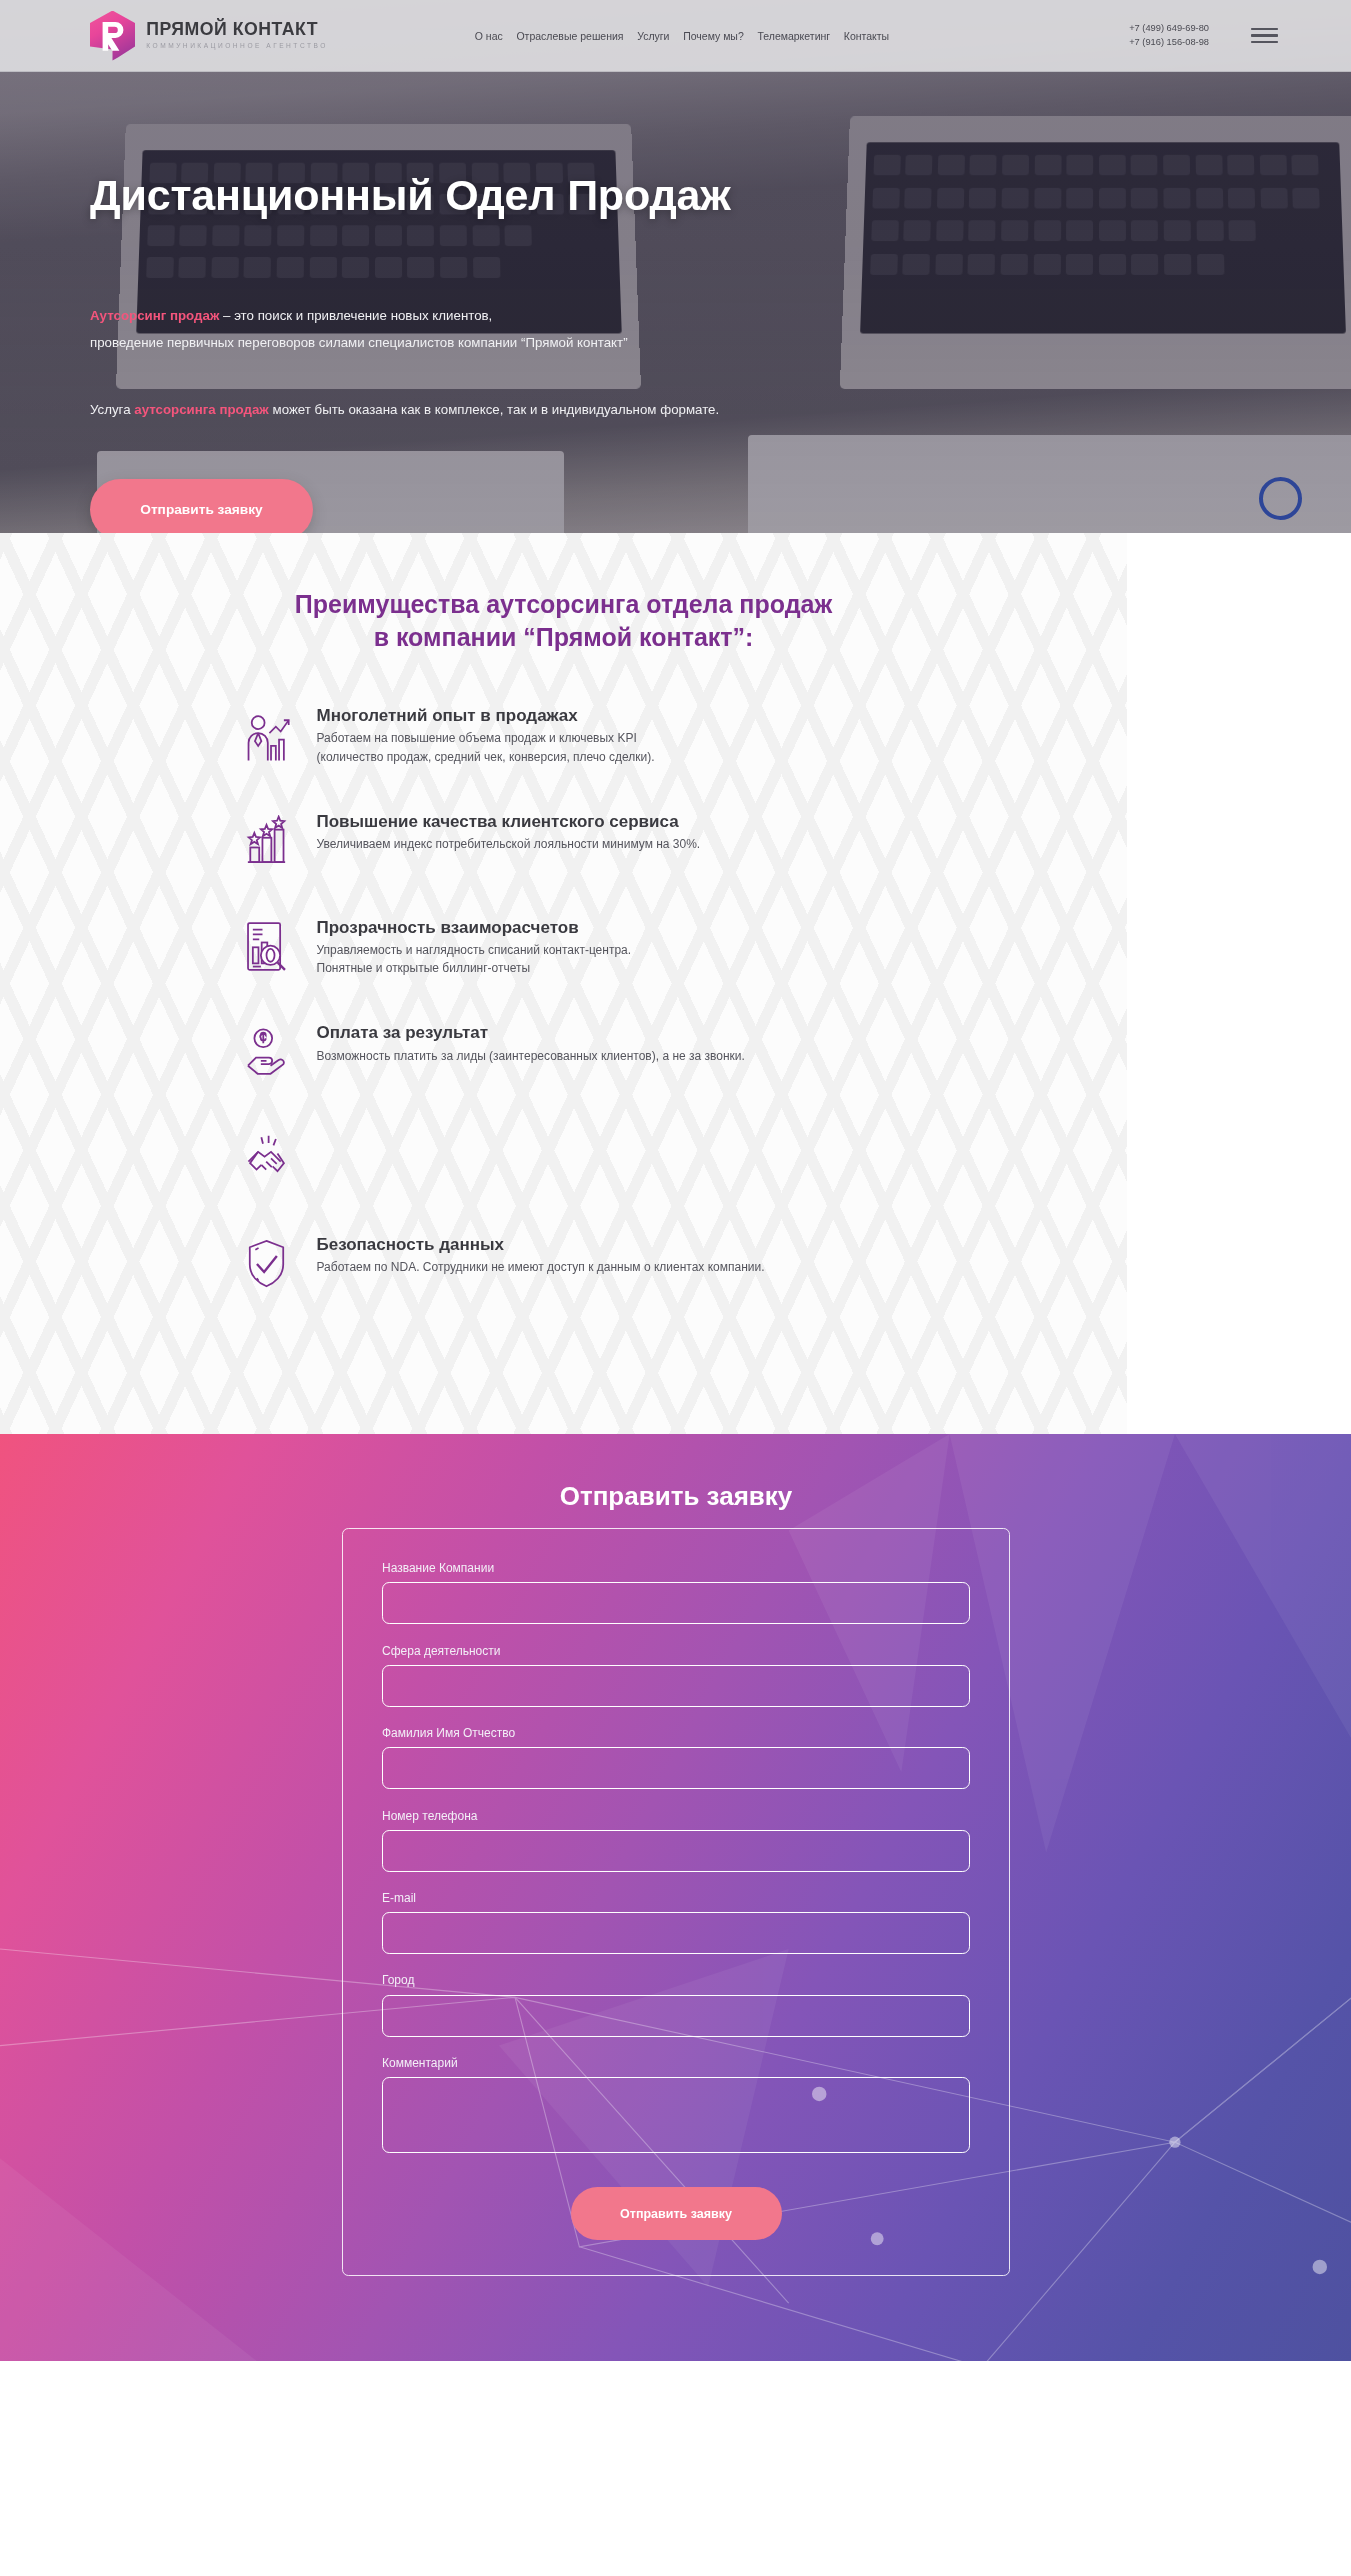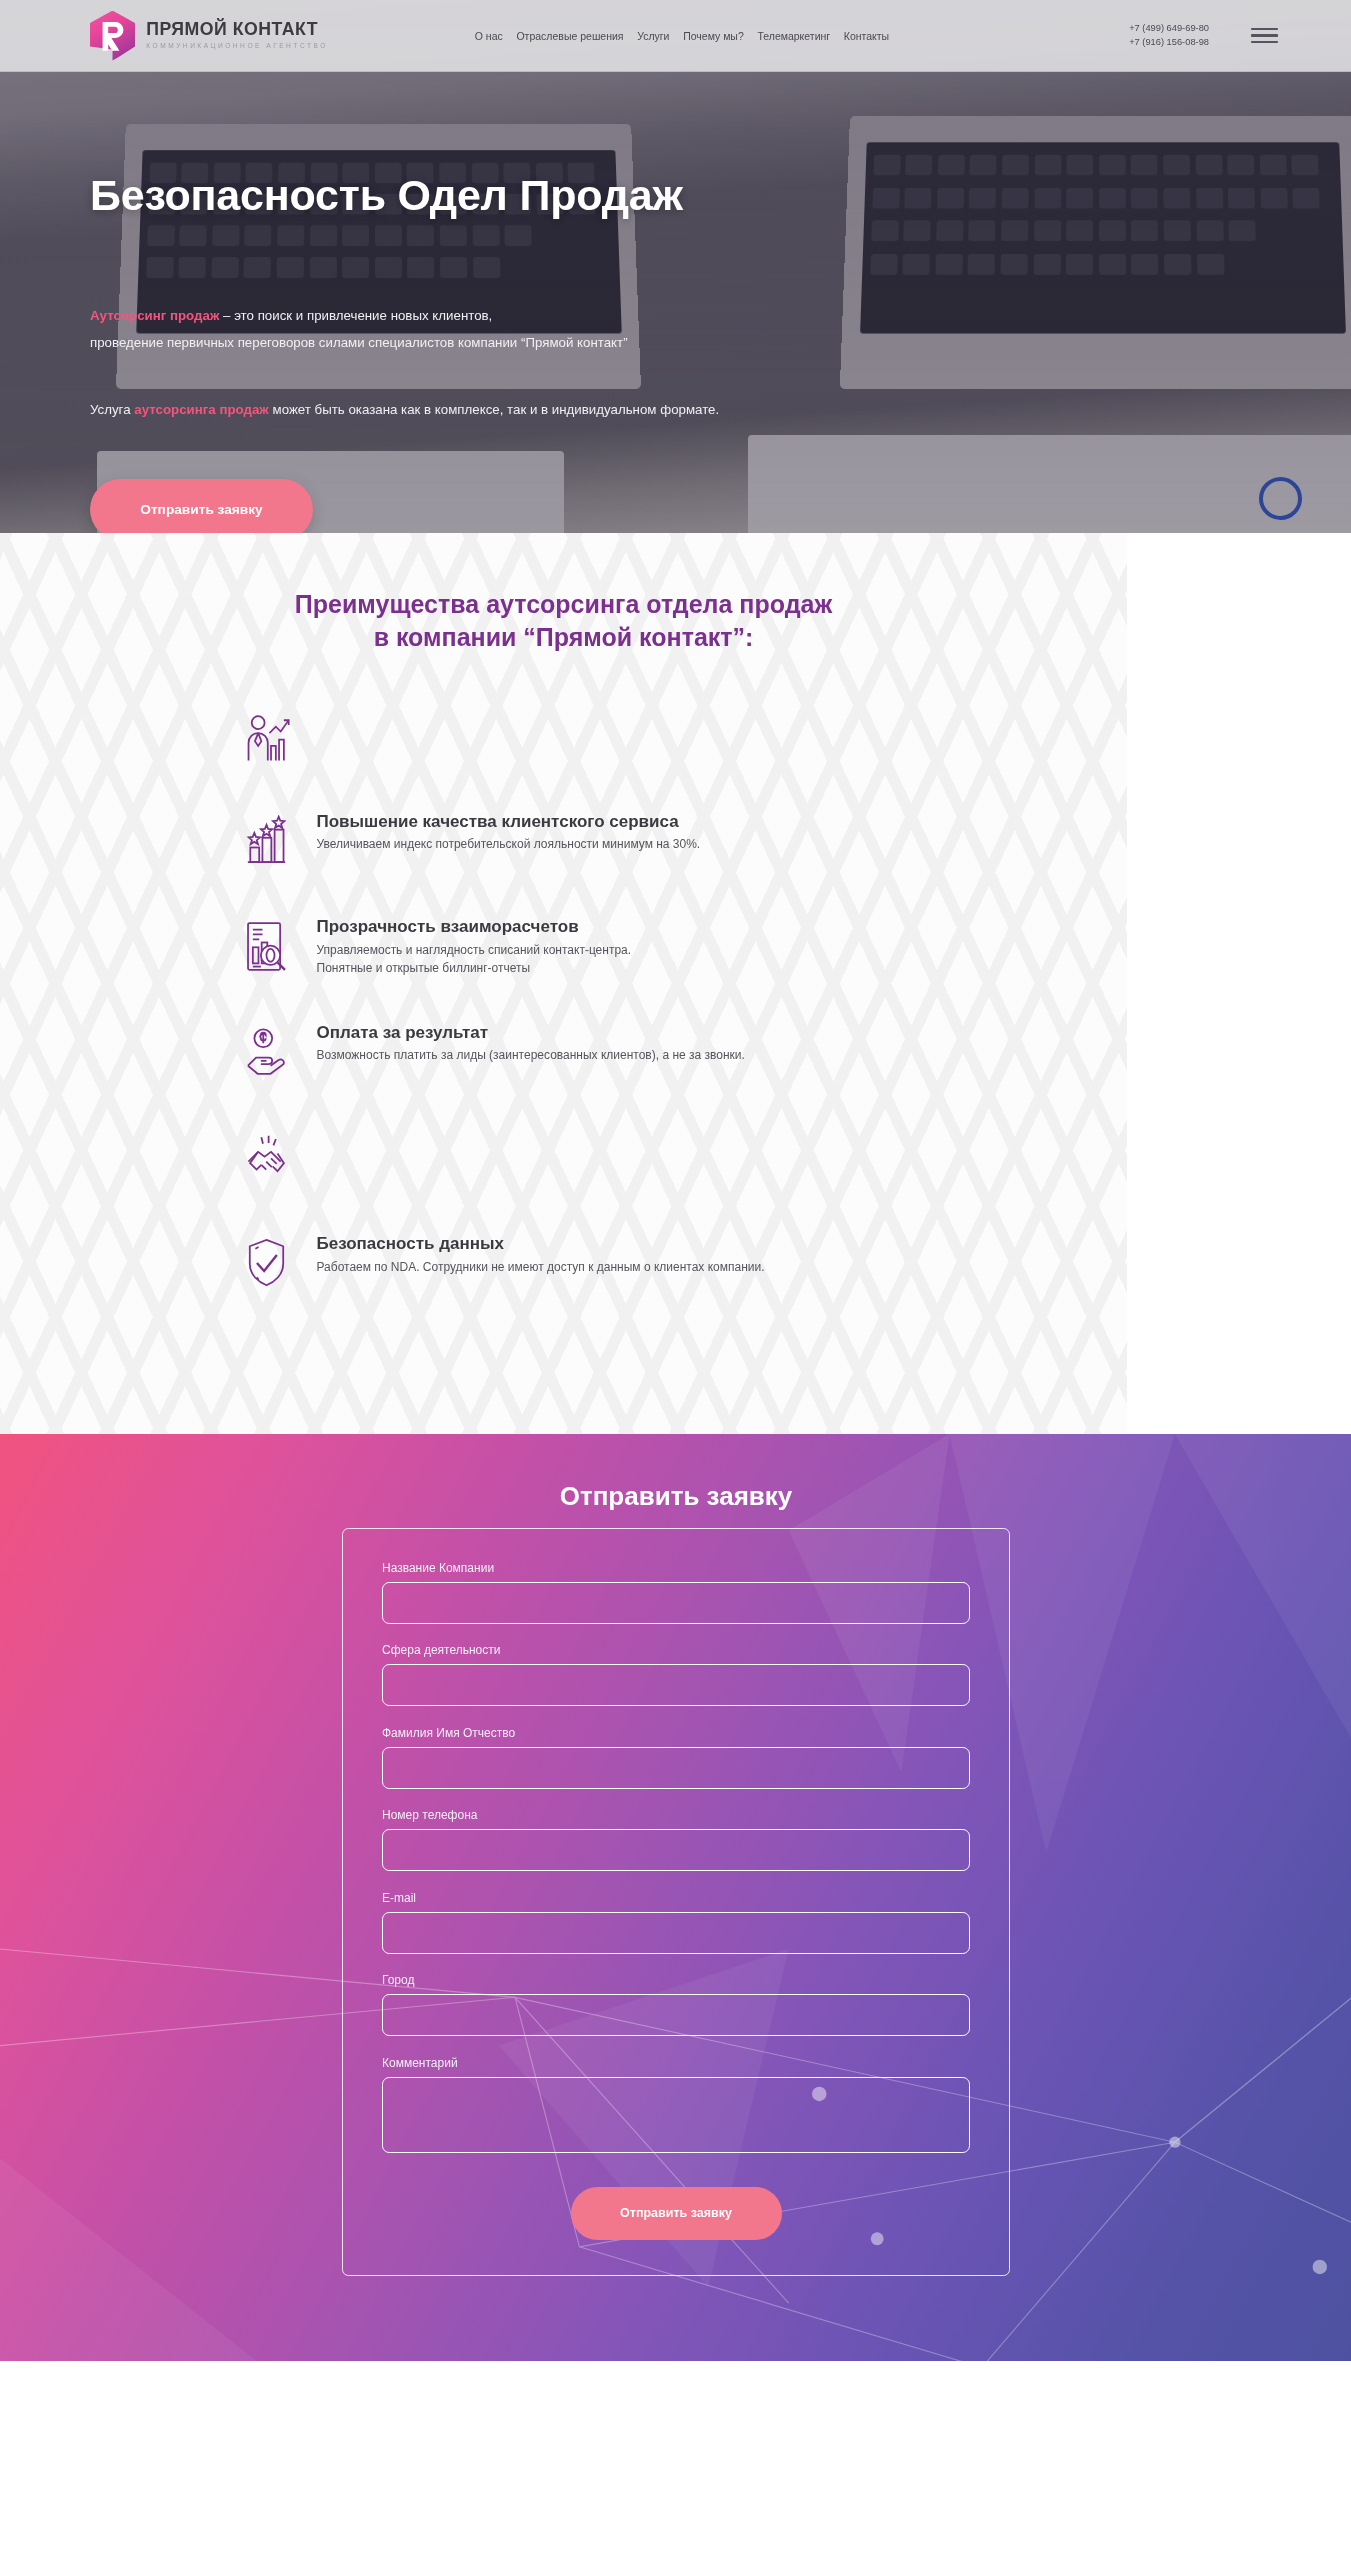--- a/index.html
+++ b/index.html
@@ -335,21 +335,21 @@
         <div>+7 (916) 156-08-98</div>
       </div>
       <div class="burger">
         <span></span>
           <span></span>
           <span></span>
       </div>
     </div>
 
     <div class="hero-inner">
-      <h1 class="hero-title">Безопасность Одел Продаж</h1>
+      <h1 class="hero-title">Дистанционный Одел Продаж</h1>
       <div class="hero-p1">
         <span class="hl">Аутсорсинг продаж</span><span> – это поиск и привлечение новых клиентов,</span><br>
         <span>проведение первичных переговоров силами специалистов компании “Прямой контакт”</span>
       </div>
       <div class="hero-p2">
         <span>Услуга </span><span class="hl">аутсорсинга продаж</span><span> может быть оказана как в комплексе, так и в индивидуальном формате.</span>
       </div>
       <button class="cta">Отправить заявку</button>
     </div>
   </div>
@@ -366,20 +366,27 @@
       <div class="ben-item">
         <div class="ben-icon">
           <svg width="50" height="53" viewBox="0 0 62 66" fill="none" stroke="#7b2f8e" stroke-width="2.2">
             <circle cx="20" cy="17" r="8"></circle>
             <path d="M8 64 v-22 a12 12 0 0 1 12-12 a12 12 0 0 1 12 12 v22"></path>
             <path d="M20 30 l-4 10 l4 6 l4-6 l-4-10"></path>
             <path d="M36 64 v-18 h6 v18 M46 64 v-26 h6 v26"></path>
             <path d="M34 30 l8-8 l6 6 l10-14" stroke-width="2"></path>
             <path d="M52 14 h6 v6"></path>
           </svg>
+        </div>
+        <div class="ben-body">
+          <div class="ben-title">Многолетний опыт в продажах</div>
+          <div class="ben-desc">
+            <span>Работаем на повышение объема продаж и ключевых KPI</span><br>
+            <span>(количество продаж, средний чек, конверсия, плечо сделки).</span>
+          </div>
         </div>
       </div>
 
       <div class="ben-item">
         <div class="ben-icon">
           <svg width="47" height="52" viewBox="0 0 58 64" fill="none" stroke="#7b2f8e" stroke-width="2.2">
             <path d="M6 58 h46"></path>
             <rect x="9" y="40" width="11" height="18"></rect>
             <rect x="24" y="28" width="11" height="30"></rect>
             <rect x="39" y="18" width="11" height="40"></rect>

